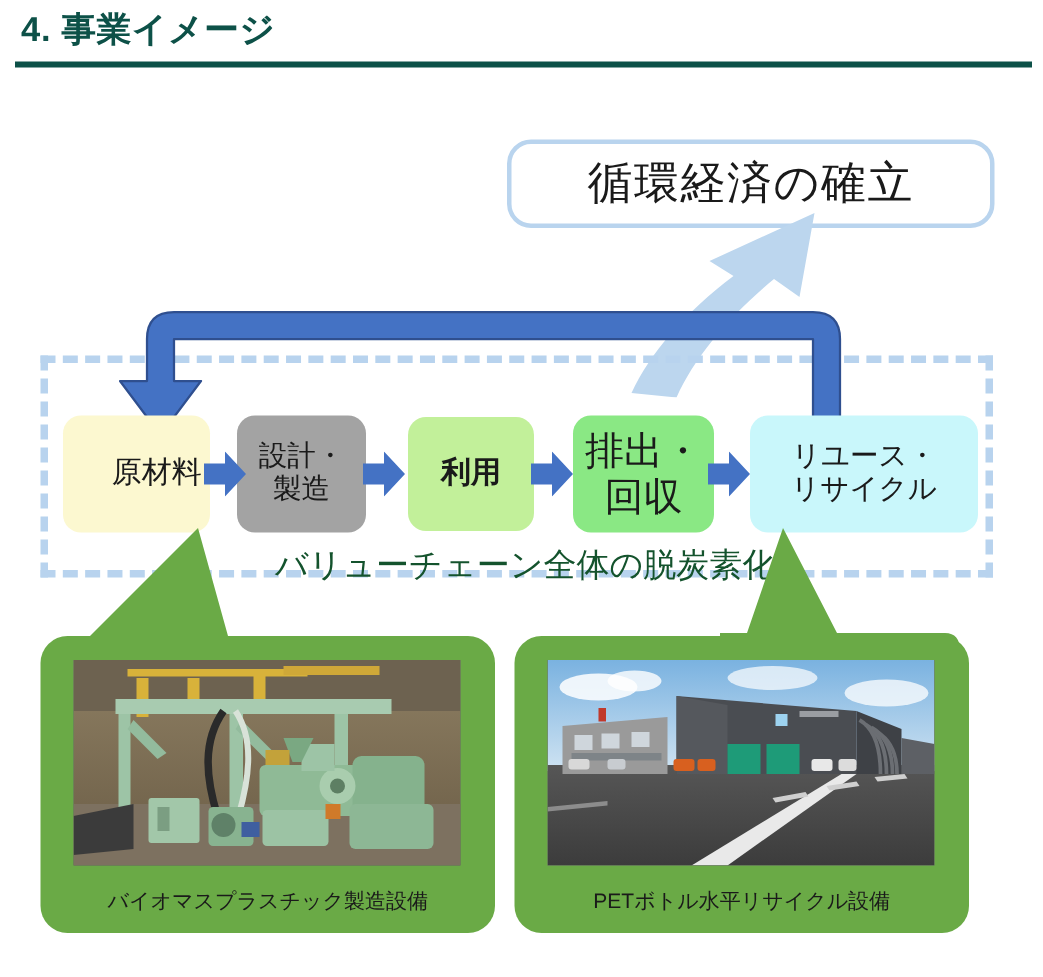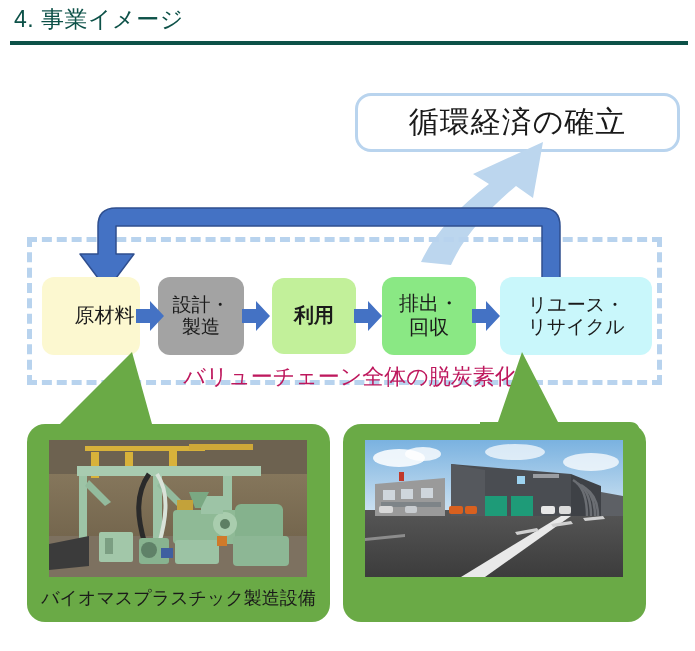--- a/index.html
+++ b/index.html
@@ -7,67 +7,67 @@
     width:695px;height:651px;
     background:#ffffff;
     font-family:"Liberation Sans","DejaVu Sans",sans-serif;
     position:relative;overflow:hidden;
   }
   #stage{position:absolute;left:0;top:0;width:695px;height:651px;}
 
   
   .page-title{
     position:absolute;left:14px;top:4px;
-    font-size:23px;font-weight:normal;color:#0d5148;
+    font-size:23px;font-weight:bold;color:#0d5148;
     letter-spacing:0.5px;white-space:nowrap;
   }
   .title-rule{
     position:absolute;left:10px;top:41px;width:678px;height:4px;
     background:#0d5148;
   }
 
   
   .goal-callout{
     position:absolute;left:338px;top:93px;width:325px;height:59px;
     background:#ffffff;border:3px solid #b9d4ee;border-radius:16px;
     box-sizing:border-box;
-    display:flex;align-items:center;justify-content:center;margin-left:17px;
+    display:flex;align-items:center;justify-content:center;
   }
   .goal-callout .goal-text{
     font-size:30px;color:#1a1a1a;letter-spacing:1px;white-space:nowrap;
   }
 
   
   .swoosh{position:absolute;left:415px;top:140px;width:185px;height:125px;}
 
   
   .vc-region{
     position:absolute;left:27px;top:237px;width:635px;height:148px;
     border:5px dashed #b8d3ee;box-sizing:border-box;background:transparent;
   }
   .vc-caption{
     position:absolute;left:160px;top:362px;width:380px;
-    text-align:center;font-size:22px;color:#be185d;white-space:nowrap;
+    text-align:center;font-size:22px;color:#14532d;white-space:nowrap;
   }
 
   
   .loop-arrow{position:absolute;left:78px;top:196px;width:520px;height:95px;}
 
   
   .chain{position:absolute;left:0;top:0;width:695px;height:651px;}
   .cbox{
     position:absolute;border-radius:12px;box-sizing:border-box;
     display:flex;align-items:center;justify-content:center;
     text-align:center;line-height:1.18;color:#1a1a1a;
   }
   .cbox .lbl{white-space:pre-line;}
   .cbox.b1{left:42px;  top:277px;width:98px; height:78px;background:#fcf8d0;font-size:20px;padding-left:27px;}
   .cbox.b2{left:158px; top:277px;width:86px; height:78px;background:#a3a3a3;font-size:19px;}
   .cbox.b3{left:272px; top:278px;width:84px; height:76px;background:#c2f09a;font-size:20px;font-weight:bold;}
-  .cbox.b4{left:382px; top:277px;width:94px; height:78px;background:#8ae884;font-size:20px;}
+  .cbox.b4{left:382px; top:277px;width:94px; height:78px;background:#8ae884;font-size:26px;}
   .cbox.b5{left:500px; top:277px;width:152px;height:78px;background:#c9f7fb;font-size:19px;}
 
   
   .sarrow{position:absolute;width:28px;height:30px;}
   .sa1{left:136px;top:301px;}
   .sa2{left:242px;top:301px;}
   .sa3{left:354px;top:301px;}
   .sa4{left:472px;top:301px;}
 
   
@@ -81,21 +81,21 @@
     box-sizing:border-box;
   }
   .photo-panel.left {left:27px; top:424px;width:303px;height:198px;}
   .photo-panel.right{left:343px;top:424px;width:303px;height:198px;}
   .photo-frame{
     position:absolute;left:22px;top:16px;width:258px;height:137px;
     overflow:hidden;background:#666;
   }
   .photo-panel .cap{
     position:absolute;left:0;right:0;bottom:12px;text-align:center;
-    font-size:18px;color:#1a1a1a;white-space:nowrap;
+    font-size:14px;color:#1a1a1a;white-space:nowrap;
   }
   .ph-svg{display:block;width:258px;height:137px;}
 </style>
 </head>
 <body>
 
 <div id="stage">
 
   <div class="page-title">4. 事業イメージ</div>
   <div class="title-rule"></div>
@@ -262,15 +262,16 @@
         <rect x="14" y="66" width="14" height="7" rx="2" fill="#d8d8d8"></rect>
         <rect x="40" y="66" width="12" height="7" rx="2" fill="#c8ccd0"></rect>
 
         <path d="M96 137 L196 76 L206 76 L120 137 Z" fill="#e9e9e9"></path>
         <path d="M150 92 L172 88 L174 91 L152 95 Z" fill="#cfcfcf"></path>
         <path d="M186 84 L206 81 L208 84 L188 87 Z" fill="#cfcfcf"></path>
         <path d="M218 78 L238 76 L240 79 L220 81 Z" fill="#cfcfcf"></path>
         <path d="M0 98 L40 94 L40 97 L0 101 Z" fill="#b8b8b8" opacity="0.6"></path>
       </svg>
     </div>
+    <div class="cap">PETボトル水平リサイクル設備</div>
   </div>
 
 </div>
 
 </body></html>

